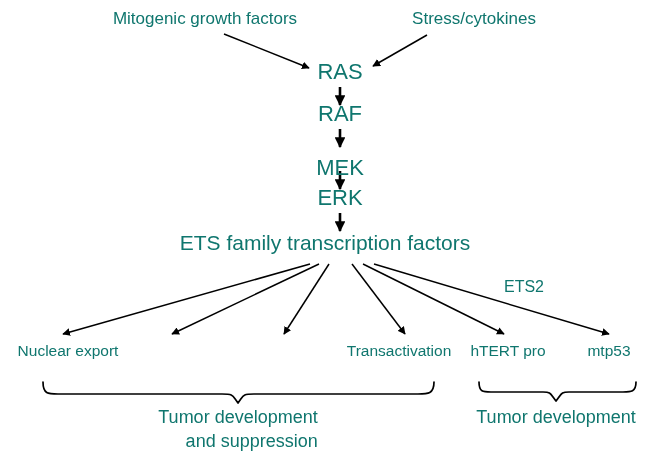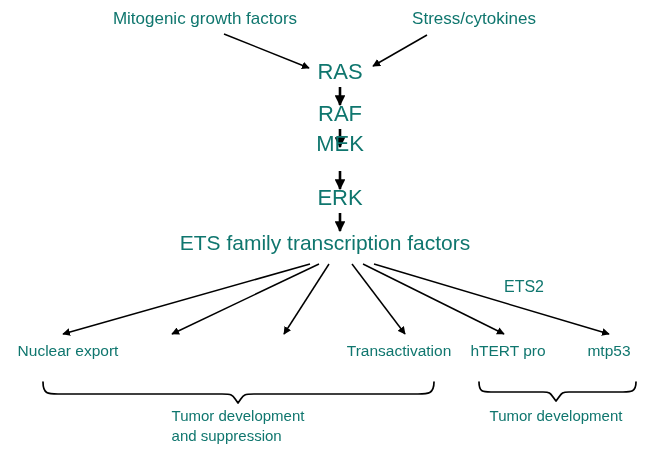--- a/index.html
+++ b/index.html
@@ -54,22 +54,22 @@
   }
   .lbl-branch.two-line {
     line-height: 1.26;
   }
   
   .lbl-annot {
     font-size: 16px;
   }
   
   .lbl-brace {
-    font-size: 15px;
-    text-align: left;
+    font-size: 18px;
+    text-align: right;
     line-height: 1.33;
   }
   .centered {
     transform: translateX(-50%);
   }
 </style>
 </head>
 <body>
 
 <div id="diagram-root">
@@ -117,21 +117,21 @@
   </svg>
 
   <div class="lbl lbl-input centered" style="left:205px; top:10px;">Mitogenic growth factors</div>
 
   <div class="lbl lbl-input centered" style="left:474px; top:10px;">Stress/cytokines</div>
 
   <div class="lbl lbl-node centered" style="left:340px; top:60px;">RAS</div>
 
   <div class="lbl lbl-node centered" style="left:340px; top:102px;">RAF</div>
 
-  <div class="lbl lbl-node centered" style="left:340px; top:132px;">MEK</div>
+  <div class="lbl lbl-node centered" style="left:340px; top:156px;">MEK</div>
 
   <div class="lbl lbl-node centered" style="left:340px; top:186px;">ERK</div>
 
   <div class="lbl lbl-ets centered" style="left:325px; top:232px;">ETS family transcription factors</div>
 
   <div class="lbl lbl-branch centered" style="left:68px; top:343px;">Nuclear export</div>
 
 
 
   <div class="lbl lbl-branch centered" style="left:399px; top:343px;">Transactivation</div>

